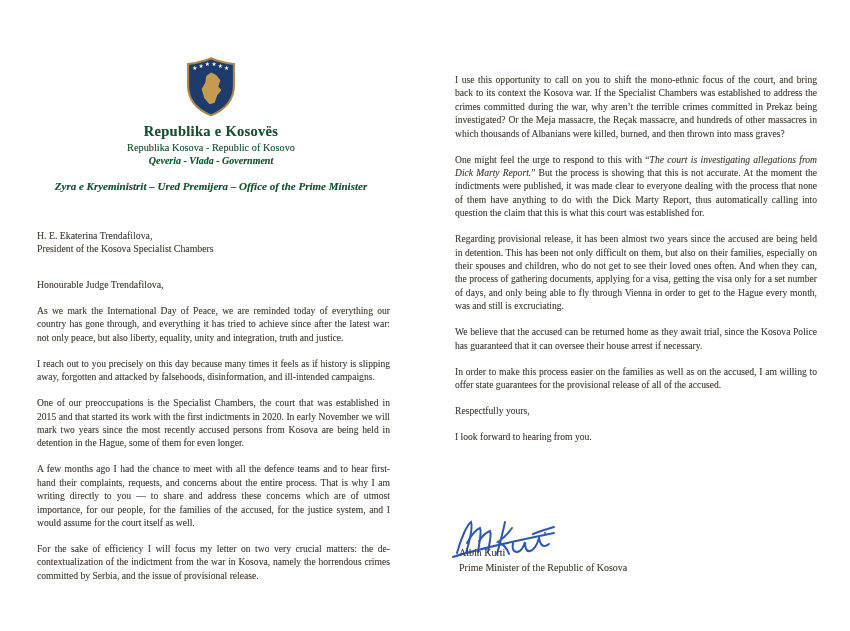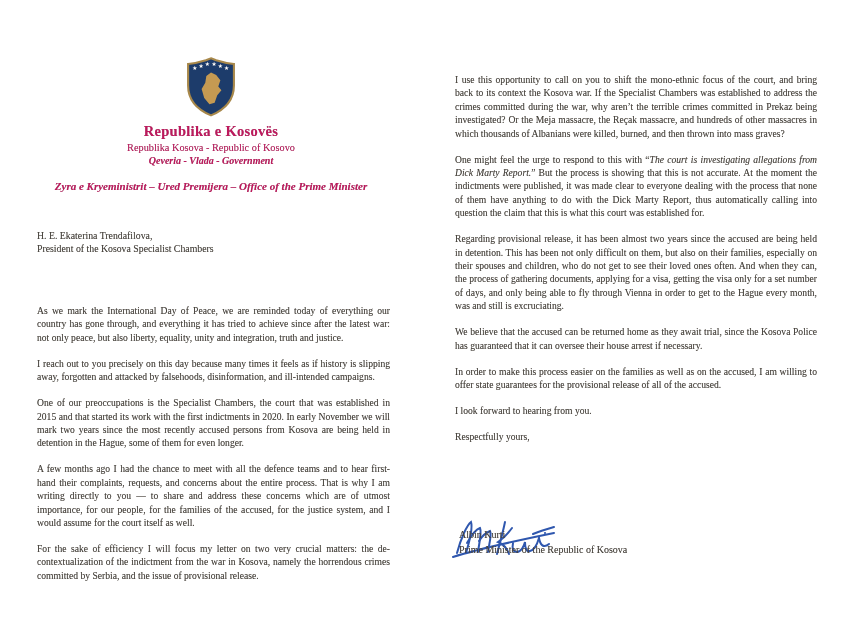--- a/index.html
+++ b/index.html
@@ -1,40 +1,40 @@
 <!DOCTYPE html>
 <html><head>
 <meta charset="utf-8">
 <style>
   html,body{margin:0;padding:0;background:#ffffff;}
   .page{
     position:relative;width:850px;height:631px;background:#ffffff;overflow:hidden;
     font-family:"Liberation Serif","DejaVu Serif",serif;color:#46423c;
   }
   
-  .letterhead{position:absolute;left:30px;top:56px;width:362px;text-align:center;color:#be185d;}
+  .letterhead{position:absolute;left:30px;top:56px;width:362px;text-align:center;color:#14532d;}
   .emblem{display:block;margin:0 auto 5px auto;}
   .lh-title{font-size:14.5px;font-weight:bold;letter-spacing:.3px;}
   .lh-sub{font-size:10.3px;font-weight:normal;margin-top:2px;}
   .lh-gov{font-size:10px;font-weight:bold;font-style:italic;margin-top:2px;}
   .lh-office{font-size:11px;font-weight:bold;font-style:italic;margin-top:14px;}
   .dateref{position:absolute;left:30px;top:195px;width:358px;text-align:right;
     font-size:10px;line-height:13.5px;}
   
   .recipient{position:absolute;left:37px;top:229px;width:353px;font-size:9.8px;line-height:13.4px;}
   .col{font-size:9.6px;line-height:13.4px;text-align:justify;}
   .col p{margin:0 0 12.6px 0;}
   .salutation{position:absolute;left:37px;top:279px;width:353px;font-size:9.8px;}
   .left-body{position:absolute;left:37px;top:304px;width:353px;}
   .right-body{position:absolute;left:455px;top:73px;width:362px;}
   .it{font-style:italic;}
   .no-justify{text-align:left;}
   
   .signature{position:absolute;left:450px;top:516px;}
-  .signer{position:absolute;left:459px;top:528px;font-size:10px;line-height:14.5px;}
+  .signer{position:absolute;left:459px;top:546px;font-size:10px;line-height:14.5px;}
   .soft{text-shadow:0 0 .5px rgba(70,64,58,.45);}
 </style>
 </head>
 <body>
 
 <div class="page soft">
 
   <header class="letterhead">
     <svg class="emblem" width="50" height="62" viewBox="0 0 96 116" aria-hidden="true">
       <path d="M48,3 L58,6.5 C72,11 83,12.8 92,13.8 L92,55 C92,85 73,102 48,112.5 C23,102 4,85 4,55 L4,13.8 C13,12.8 24,11 38,6.5 Z" fill="#1d3c6b" stroke="#a8884a" stroke-width="4"></path>
@@ -53,37 +53,38 @@
     <div class="lh-gov">Qeveria - Vlada - Government</div>
     <div class="lh-office">Zyra e Kryeministrit – Ured Premijera – Office of the Prime Minister</div>
   </header>
 
 
   <div class="recipient">
     <div>H. E. Ekaterina Trendafilova,</div>
     <div>President of the Kosova Specialist Chambers</div>
   </div>
 
+  <div class="salutation">Honourable Judge Trendafilova,</div>
 
   <div class="left-body col">
     <p>As we mark the International Day of Peace, we are reminded today of everything our country has gone through, and everything it has tried to achieve since after the latest war: not only peace, but also liberty, equality, unity and integration, truth and justice.</p>
     <p>I reach out to you precisely on this day because many times it feels as if history is slipping away, forgotten and attacked by falsehoods, disinformation, and ill-intended campaigns.</p>
     <p>One of our preoccupations is the Specialist Chambers, the court that was established in 2015 and that started its work with the first indictments in 2020. In early November we will mark two years since the most recently accused persons from Kosova are being held in detention in the Hague, some of them for even longer.</p>
     <p>A few months ago I had the chance to meet with all the defence teams and to hear first-hand their complaints, requests, and concerns about the entire process. That is why I am writing directly to you — to share and address these concerns which are of utmost importance, for our people, for the families of the accused, for the justice system, and I would assume for the court itself as well.</p>
     <p>For the sake of efficiency I will focus my letter on two very crucial matters: the de-contextualization of the indictment from the war in Kosova, namely the horrendous crimes committed by Serbia, and the issue of provisional release.</p>
   </div>
 
   <div class="right-body col">
     <p>I use this opportunity to call on you to shift the mono-ethnic focus of the court, and bring back to its context the Kosova war. If the Specialist Chambers was established to address the crimes committed during the war, why aren’t the terrible crimes committed in Prekaz being investigated? Or the Meja massacre, the Reçak massacre, and hundreds of other massacres in which thousands of Albanians were killed, burned, and then thrown into mass graves?</p>
     <p><span>One might feel the urge to respond to this with “</span><span class="it">The court is investigating allegations from Dick Marty Report.</span><span>” But the process is showing that this is not accurate. At the moment the indictments were published, it was made clear to everyone dealing with the process that none of them have anything to do with the Dick Marty Report, thus automatically calling into question the claim that this is what this court was established for.</span></p>
     <p>Regarding provisional release, it has been almost two years since the accused are being held in detention. This has been not only difficult on them, but also on their families, especially on their spouses and children, who do not get to see their loved ones often. And when they can, the process of gathering documents, applying for a visa, getting the visa only for a set number of days, and only being able to fly through Vienna in order to get to the Hague every month, was and still is excruciating.</p>
     <p>We believe that the accused can be returned home as they await trial, since the Kosova Police has guaranteed that it can oversee their house arrest if necessary.</p>
     <p>In order to make this process easier on the families as well as on the accused, I am willing to offer state guarantees for the provisional release of all of the accused.</p>
+    <p class="no-justify">Respectfully yours,</p>
     <p class="no-justify">I look forward to hearing from you.</p>
-    <p class="no-justify">Respectfully yours,</p>
   </div>
 
   <svg class="signature" width="115" height="46" viewBox="0 0 115 46" aria-hidden="true">
     <g fill="none" stroke="#2f57ae" stroke-width="2" stroke-linecap="round">
       <path d="M3,41 C28,33 55,27 104,17"></path>
       <path d="M7,37 C11,22 17,9 21,6 C23,12 19,27 16,37"></path>
       <path d="M17,27 C22,18 27,13 30,12 C32,16 29,28 28,36"></path>
       <path d="M29,25 C33,19 37,16 40,15 C42,19 39,28 38,36"></path>
       <path d="M55,6 C53,16 50,27 47,38"></path>
       <path d="M62,12 C56,20 51,24 48,26 C53,28 57,32 59,38"></path>

